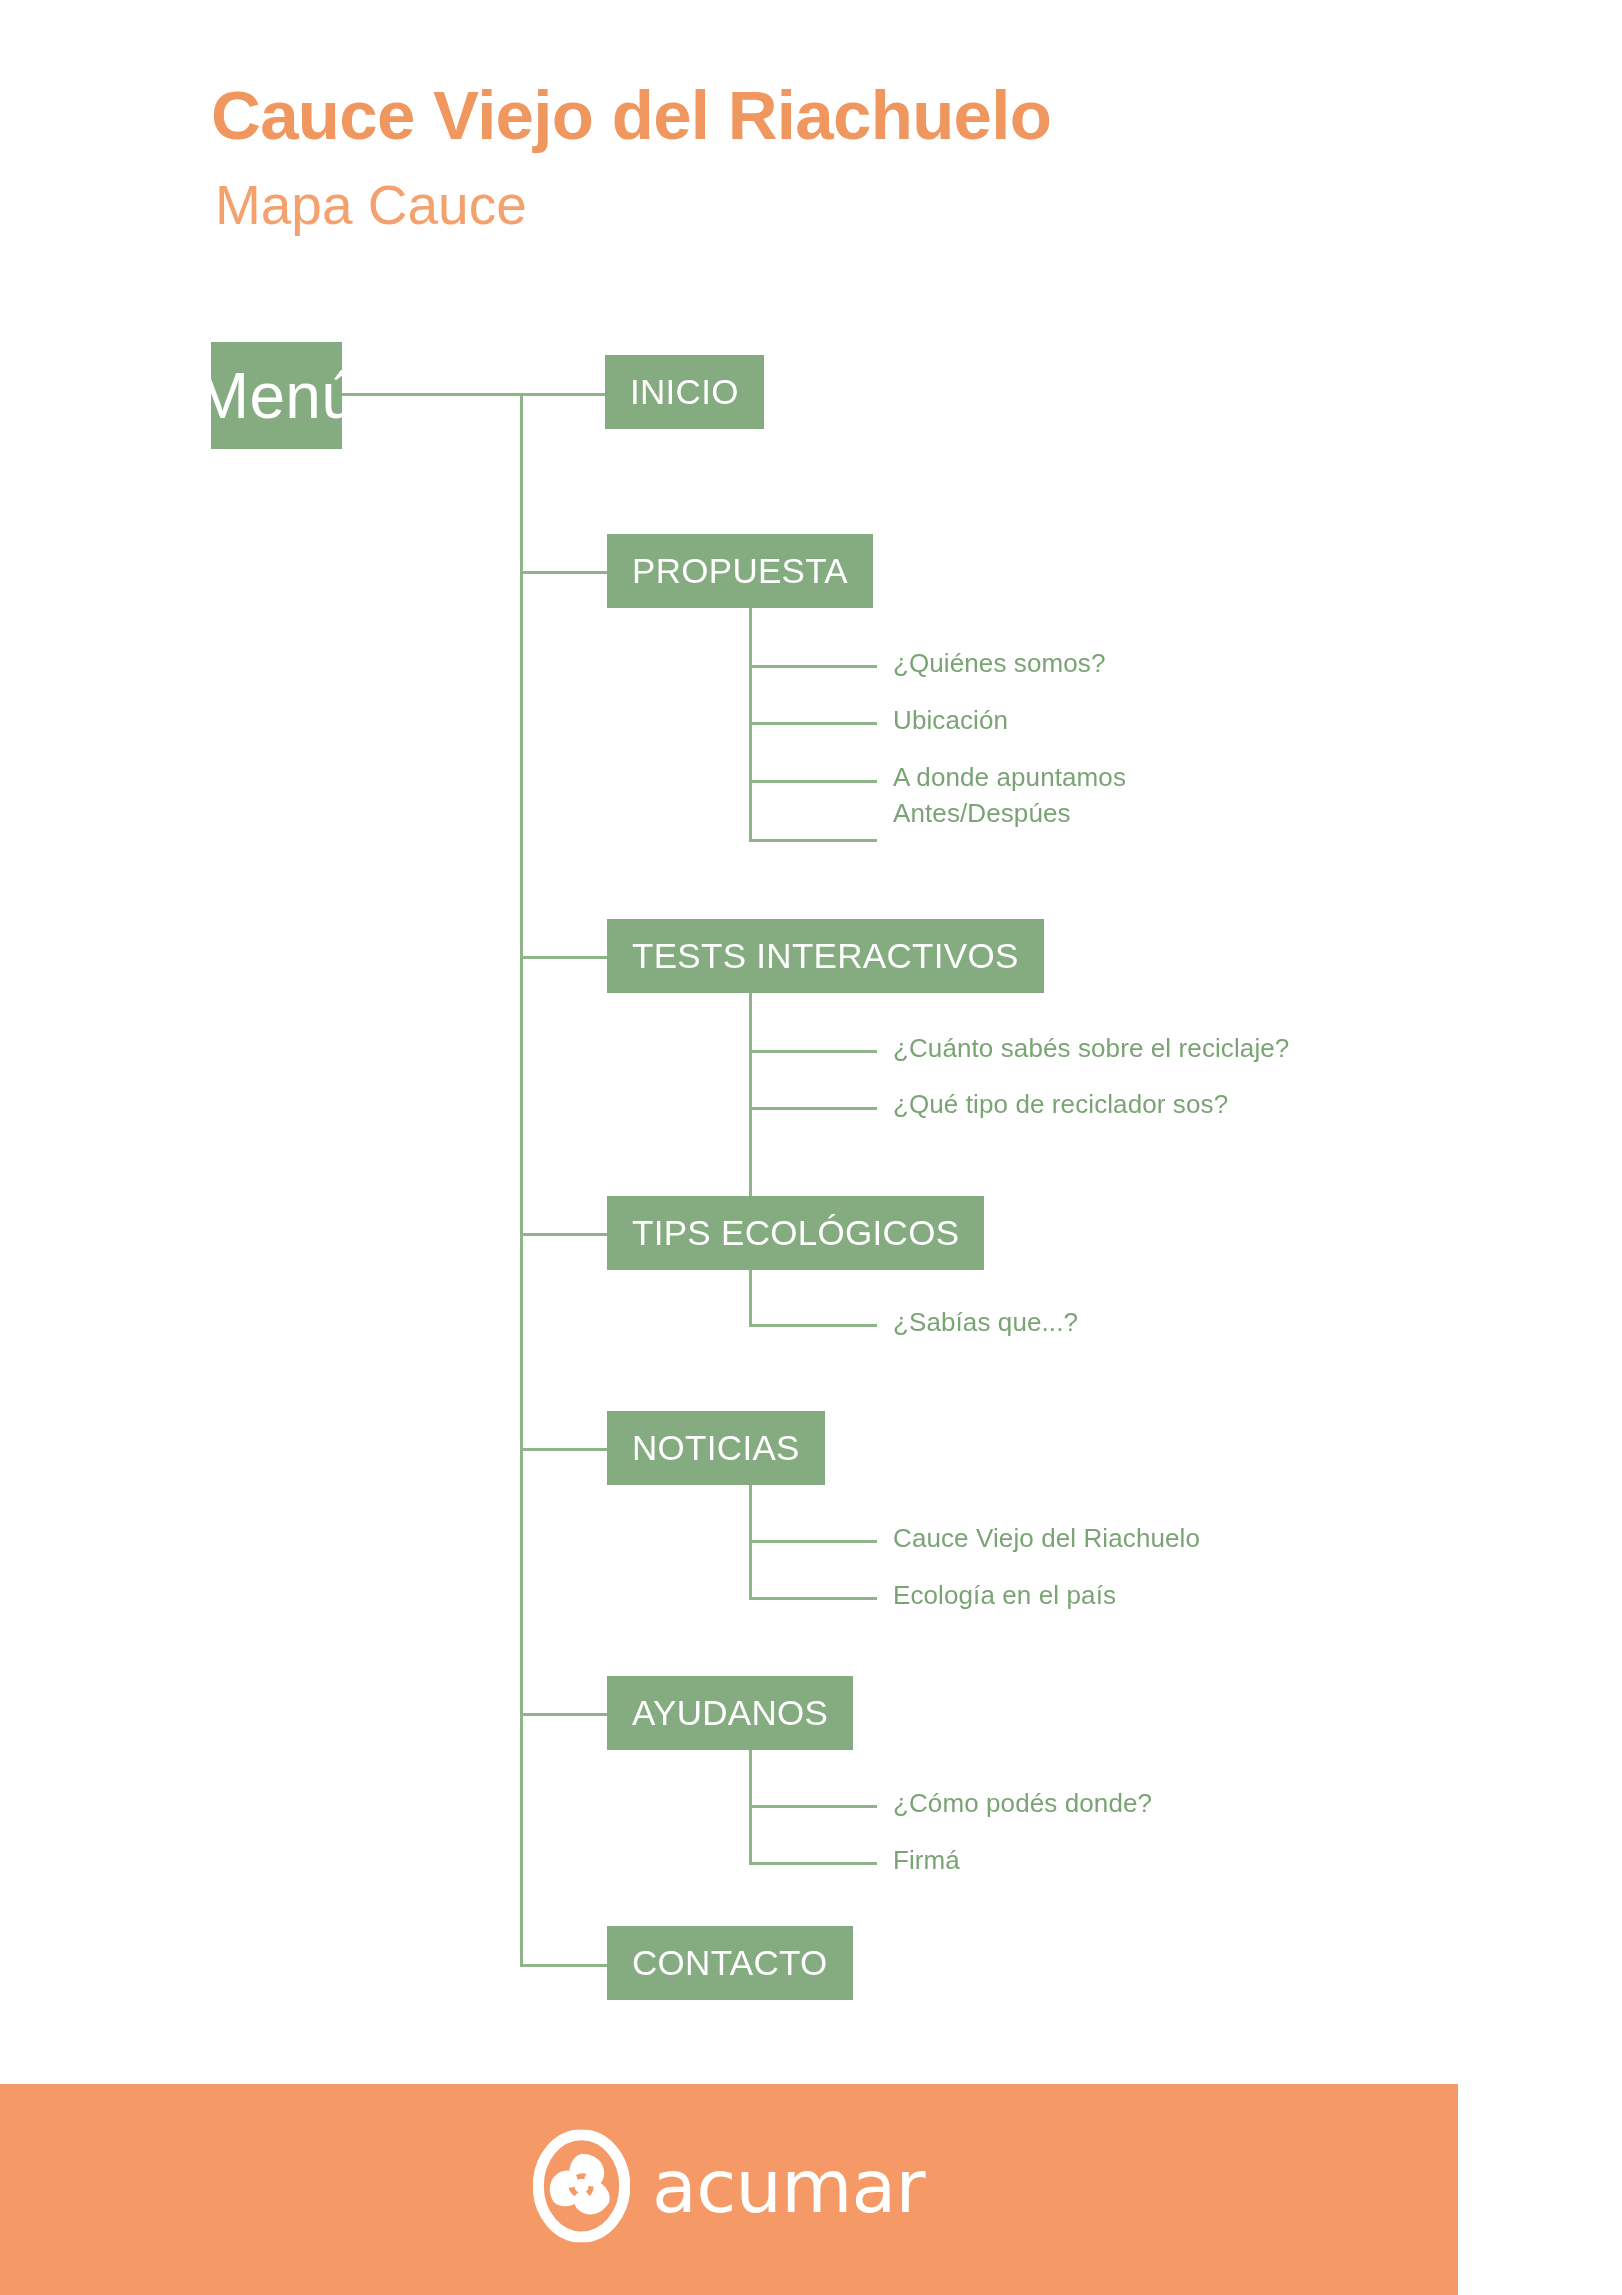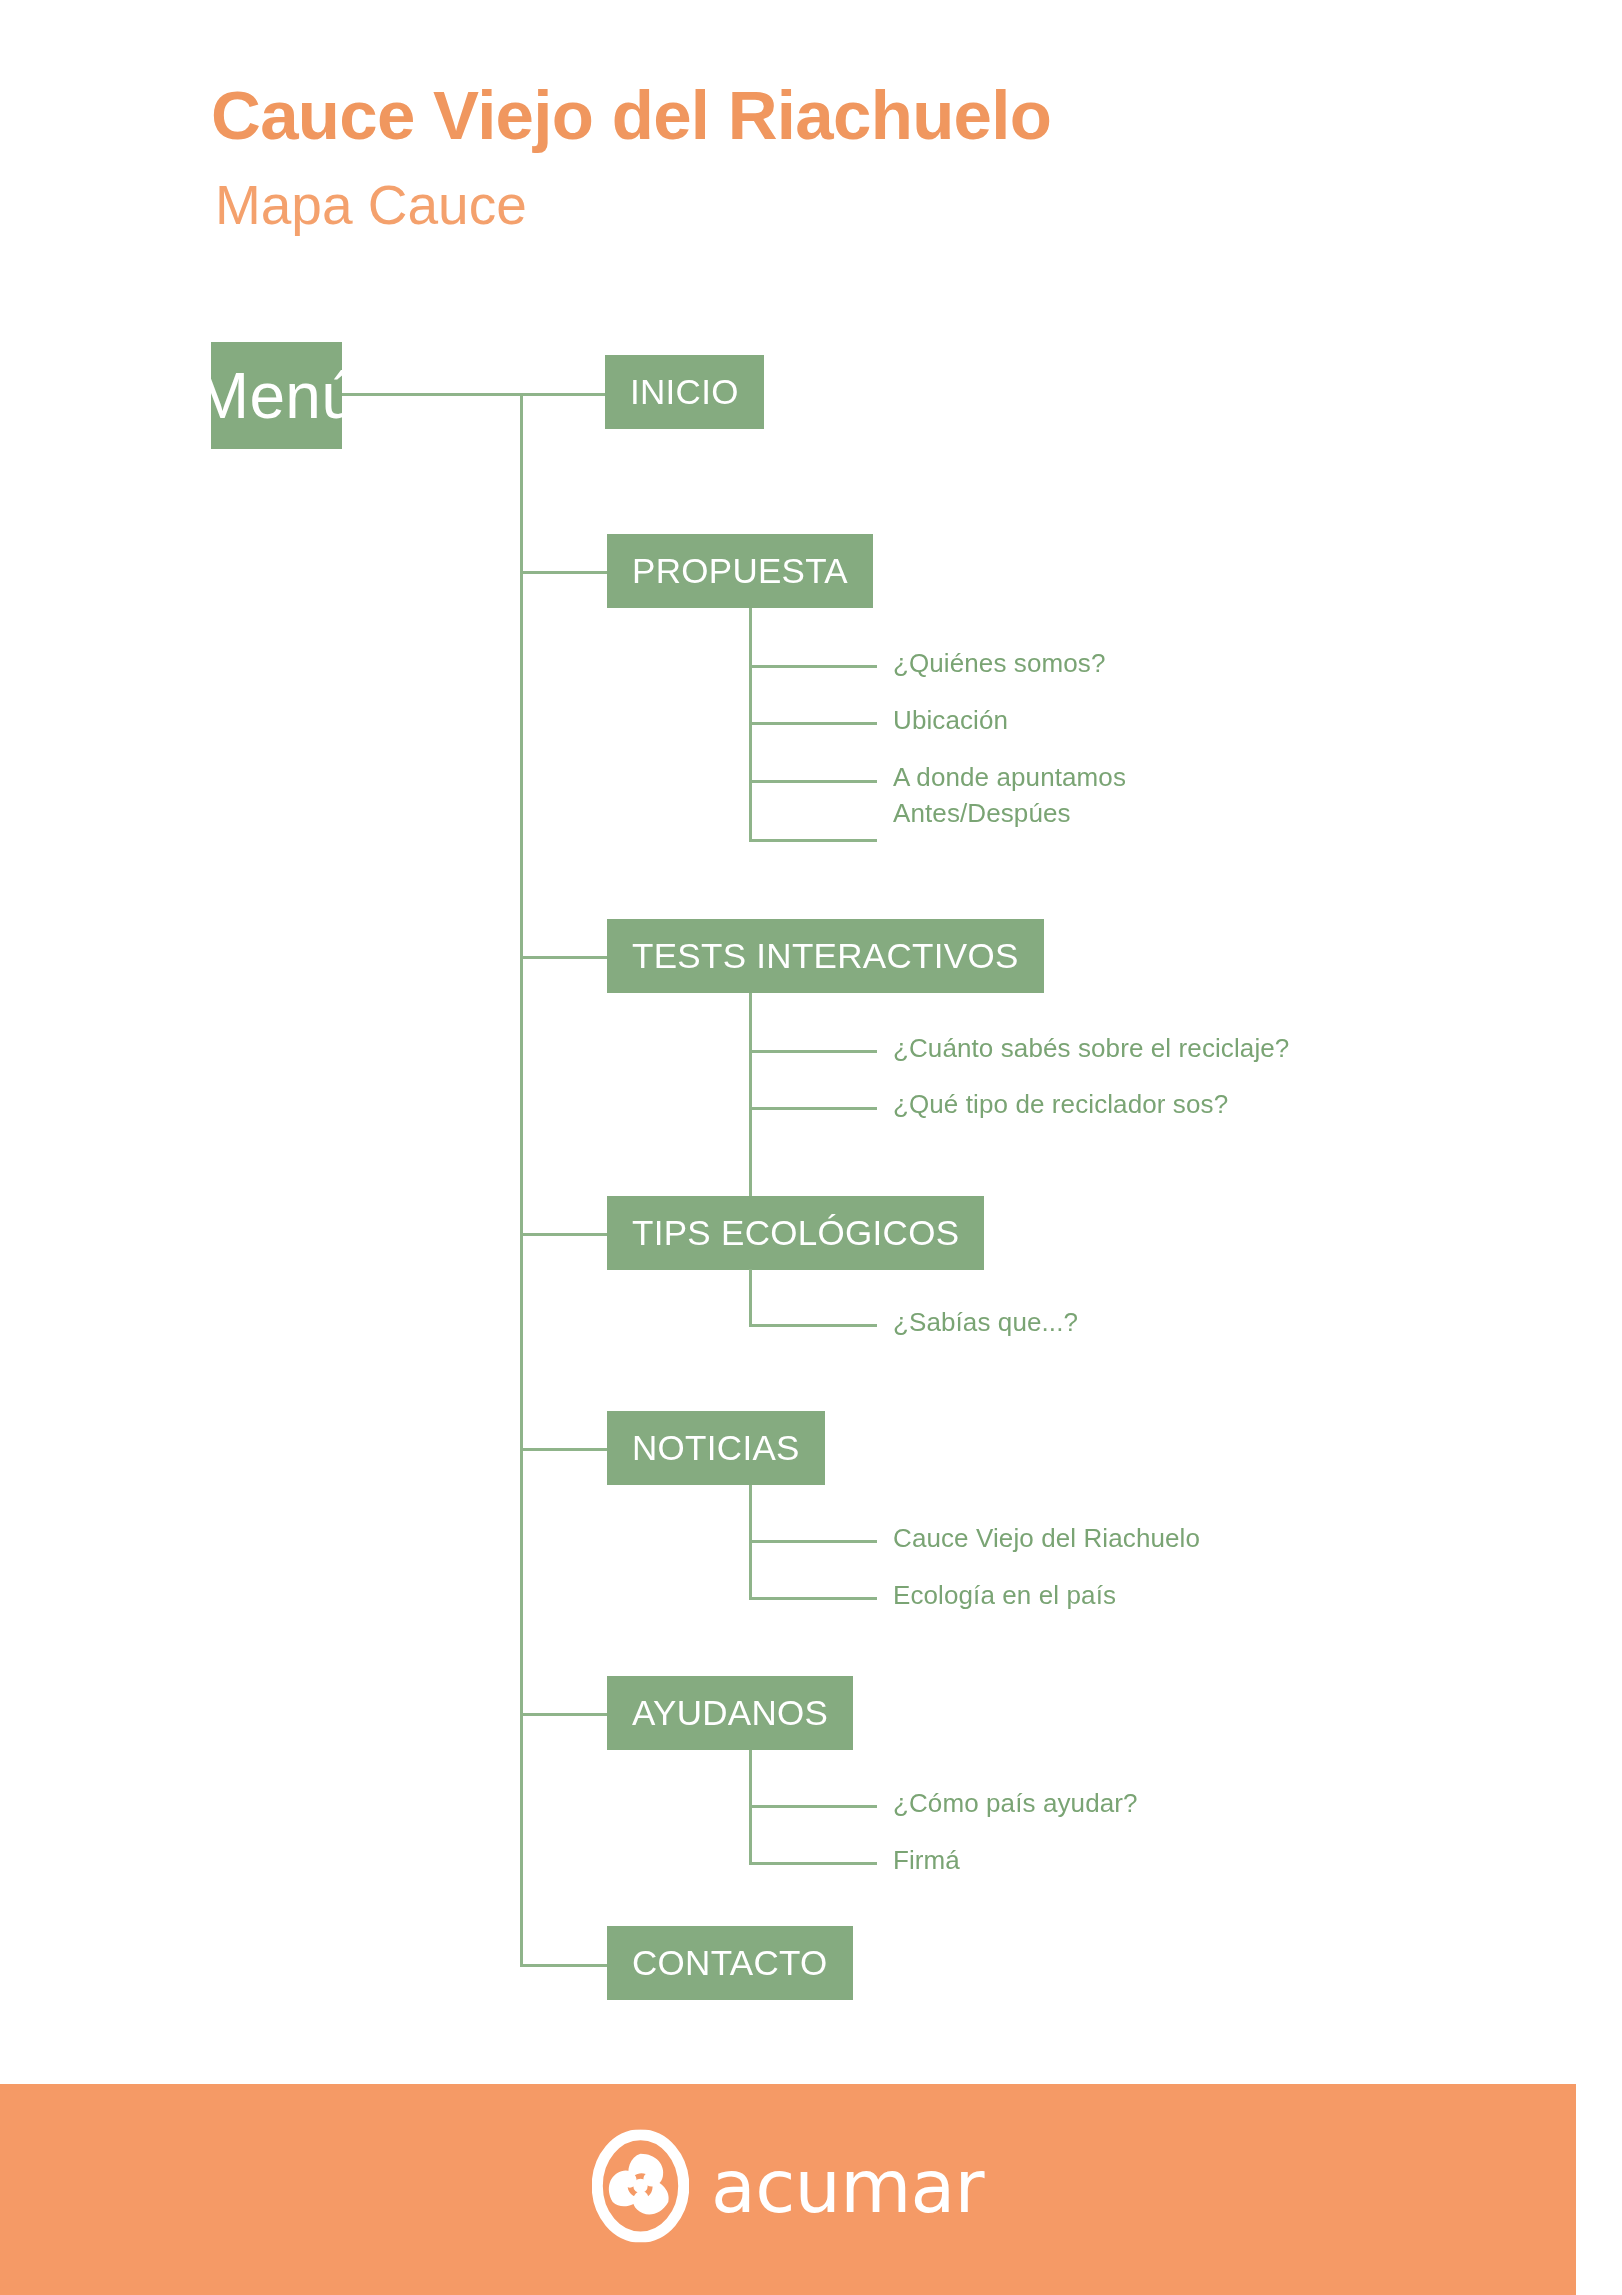--- a/index.html
+++ b/index.html
@@ -106,21 +106,21 @@
     white-space: nowrap;
     letter-spacing: 0.1px;
     line-height: 1;
   }
 
   
   #footer {
     position: absolute;
     left: 0;
     top: 2084px;
-    width: 1576px;
+    width: 1458px;
     height: 211px;
     background: #f59a66;
     display: flex;
     align-items: center;
     justify-content: center;
   }
   #footer-logo {
     display: flex;
     align-items: center;
     gap: 22px;
@@ -199,21 +199,21 @@
   <span class="leaf-label" style="left:893px; top:1525px;">Cauce Viejo del Riachuelo</span>
   <div class="line line-h" style="left:749px; top:1597px; width:128px;"></div>
   <span class="leaf-label" style="left:893px; top:1582px;">Ecología en el país</span>
 
   <div class="line line-h" style="left:520px; top:1713px; width:89px;"></div>
   <div class="node-box node-l1" id="node-ayudanos" style="left:607px; top:1676px;">
     <span class="node-label">AYUDANOS</span>
   </div>
   <div class="line line-v" style="left:749px; top:1750px; height:114px;"></div>
   <div class="line line-h" style="left:749px; top:1805px; width:128px;"></div>
-  <span class="leaf-label" style="left:893px; top:1790px;">¿Cómo país ayudar?</span>
+  <span class="leaf-label" style="left:893px; top:1790px;">¿Cómo podés donde?</span>
   <div class="line line-h" style="left:749px; top:1862px; width:128px;"></div>
   <span class="leaf-label" style="left:893px; top:1847px;">Firmá</span>
 
   <div class="line line-h" style="left:520px; top:1964px; width:89px;"></div>
   <div class="node-box node-l1" id="node-contacto" style="left:607px; top:1926px;">
     <span class="node-label">CONTACTO</span>
   </div>
 
 </div>
 

